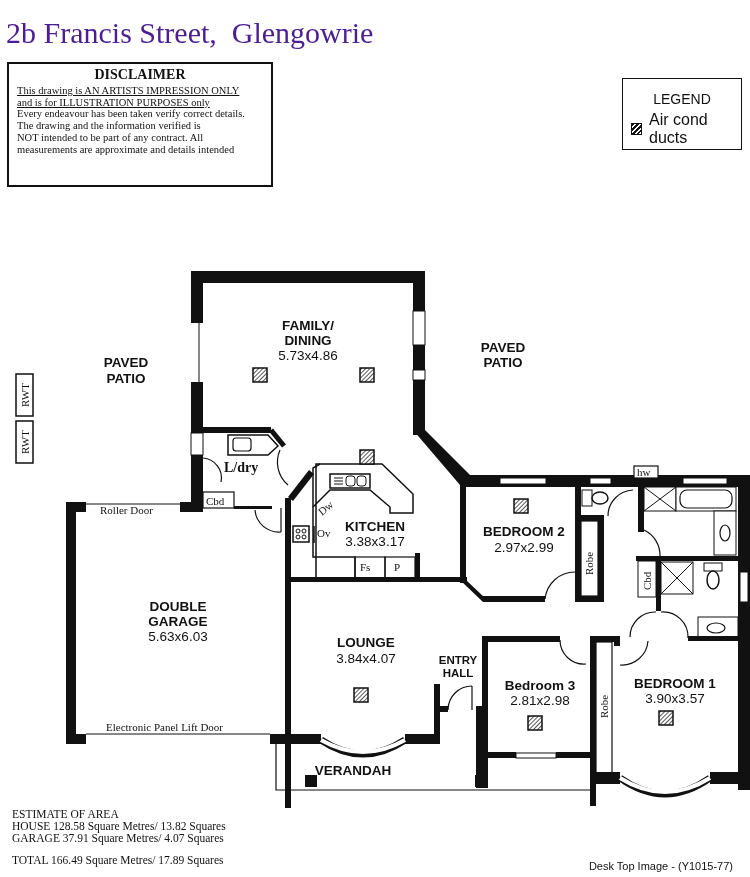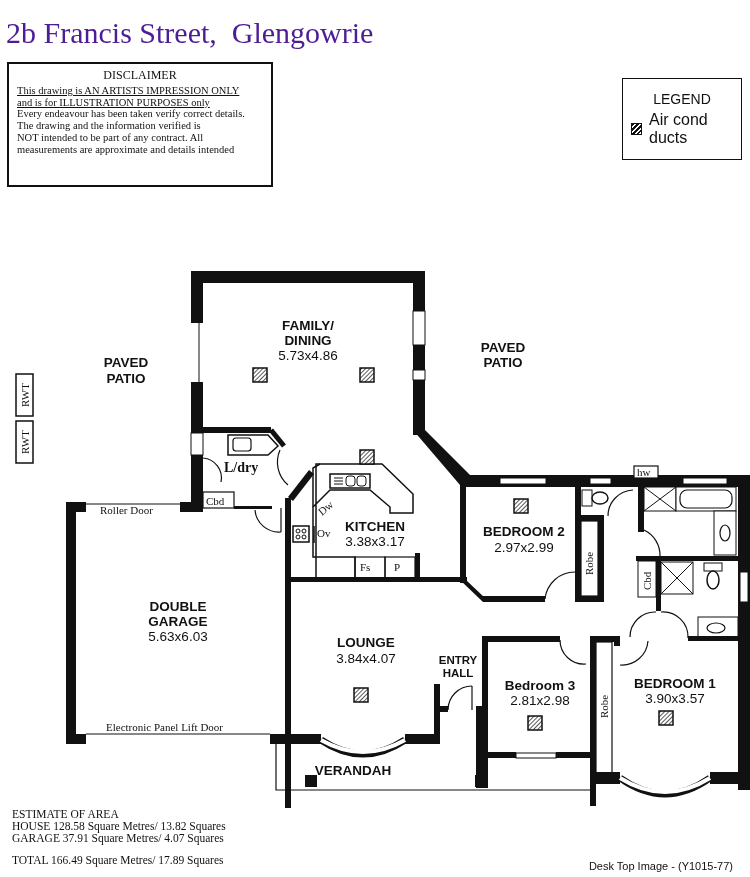--- a/index.html
+++ b/index.html
@@ -1,21 +1,21 @@
 <!DOCTYPE html>
 <html><head>
 <meta charset="utf-8">
 <style>
   html, body { margin:0; padding:0; background:#ffffff; }
   body { width:750px; height:877px; position:relative; overflow:hidden; font-family:"Liberation Serif", serif; color:#111; }
   .title { position:absolute; left:6px; top:16px; font-family:"Liberation Serif", serif; font-size:30px; line-height:34px; color:#4c1d95; white-space:pre; }
   .disclaimer { position:absolute; left:7px; top:62px; width:266px; height:125px; border:2px solid #111; box-sizing:border-box; padding:3px 8px; font-size:10.5px; line-height:11.7px; }
-  .disclaimer .dh { text-align:center; font-size:12px; line-height:16px; margin-bottom:2px; }
+  .disclaimer .dh { text-align:center; font-size:14px; line-height:16px; margin-bottom:2px;font-weight:bold; }
   .disclaimer .u { text-decoration:underline; }
-  .legend { position:absolute; left:622px; top:78px; width:120px; height:82px; border:1.5px solid #111; box-sizing:border-box; font-family:"Liberation Sans", sans-serif; }
+  .legend { position:absolute; left:622px; top:78px; width:120px; height:72px; border:1.5px solid #111; box-sizing:border-box; font-family:"Liberation Sans", sans-serif; }
   .legend .lh { text-align:center; font-size:14px; margin-top:12px; }
   .legend .li { display:flex; align-items:center; font-size:16px; margin-top:4px; margin-left:8px; }
   .legend .sw { width:10px; height:10px; border:1.5px solid #111; margin-right:7px; background:repeating-linear-gradient(135deg,#111 0 1.5px,#fff 1.5px 3.5px); }
   .plan { position:absolute; left:0; top:0; }
   .lbl { font-family:"Liberation Sans", sans-serif; font-weight:bold; font-size:13.5px; fill:#111; }
   .dim { font-family:"Liberation Sans", sans-serif; font-size:13.5px; fill:#111; }
   .ser { font-family:"Liberation Serif", serif; font-size:11px; fill:#111; }
   .serb { font-family:"Liberation Serif", serif; font-size:14px; font-weight:bold; fill:#111; }
   .area { position:absolute; left:12px; top:808px; font-size:11.5px; line-height:12px; font-family:"Liberation Serif", serif; }
   .area .gap { height:10px; }

